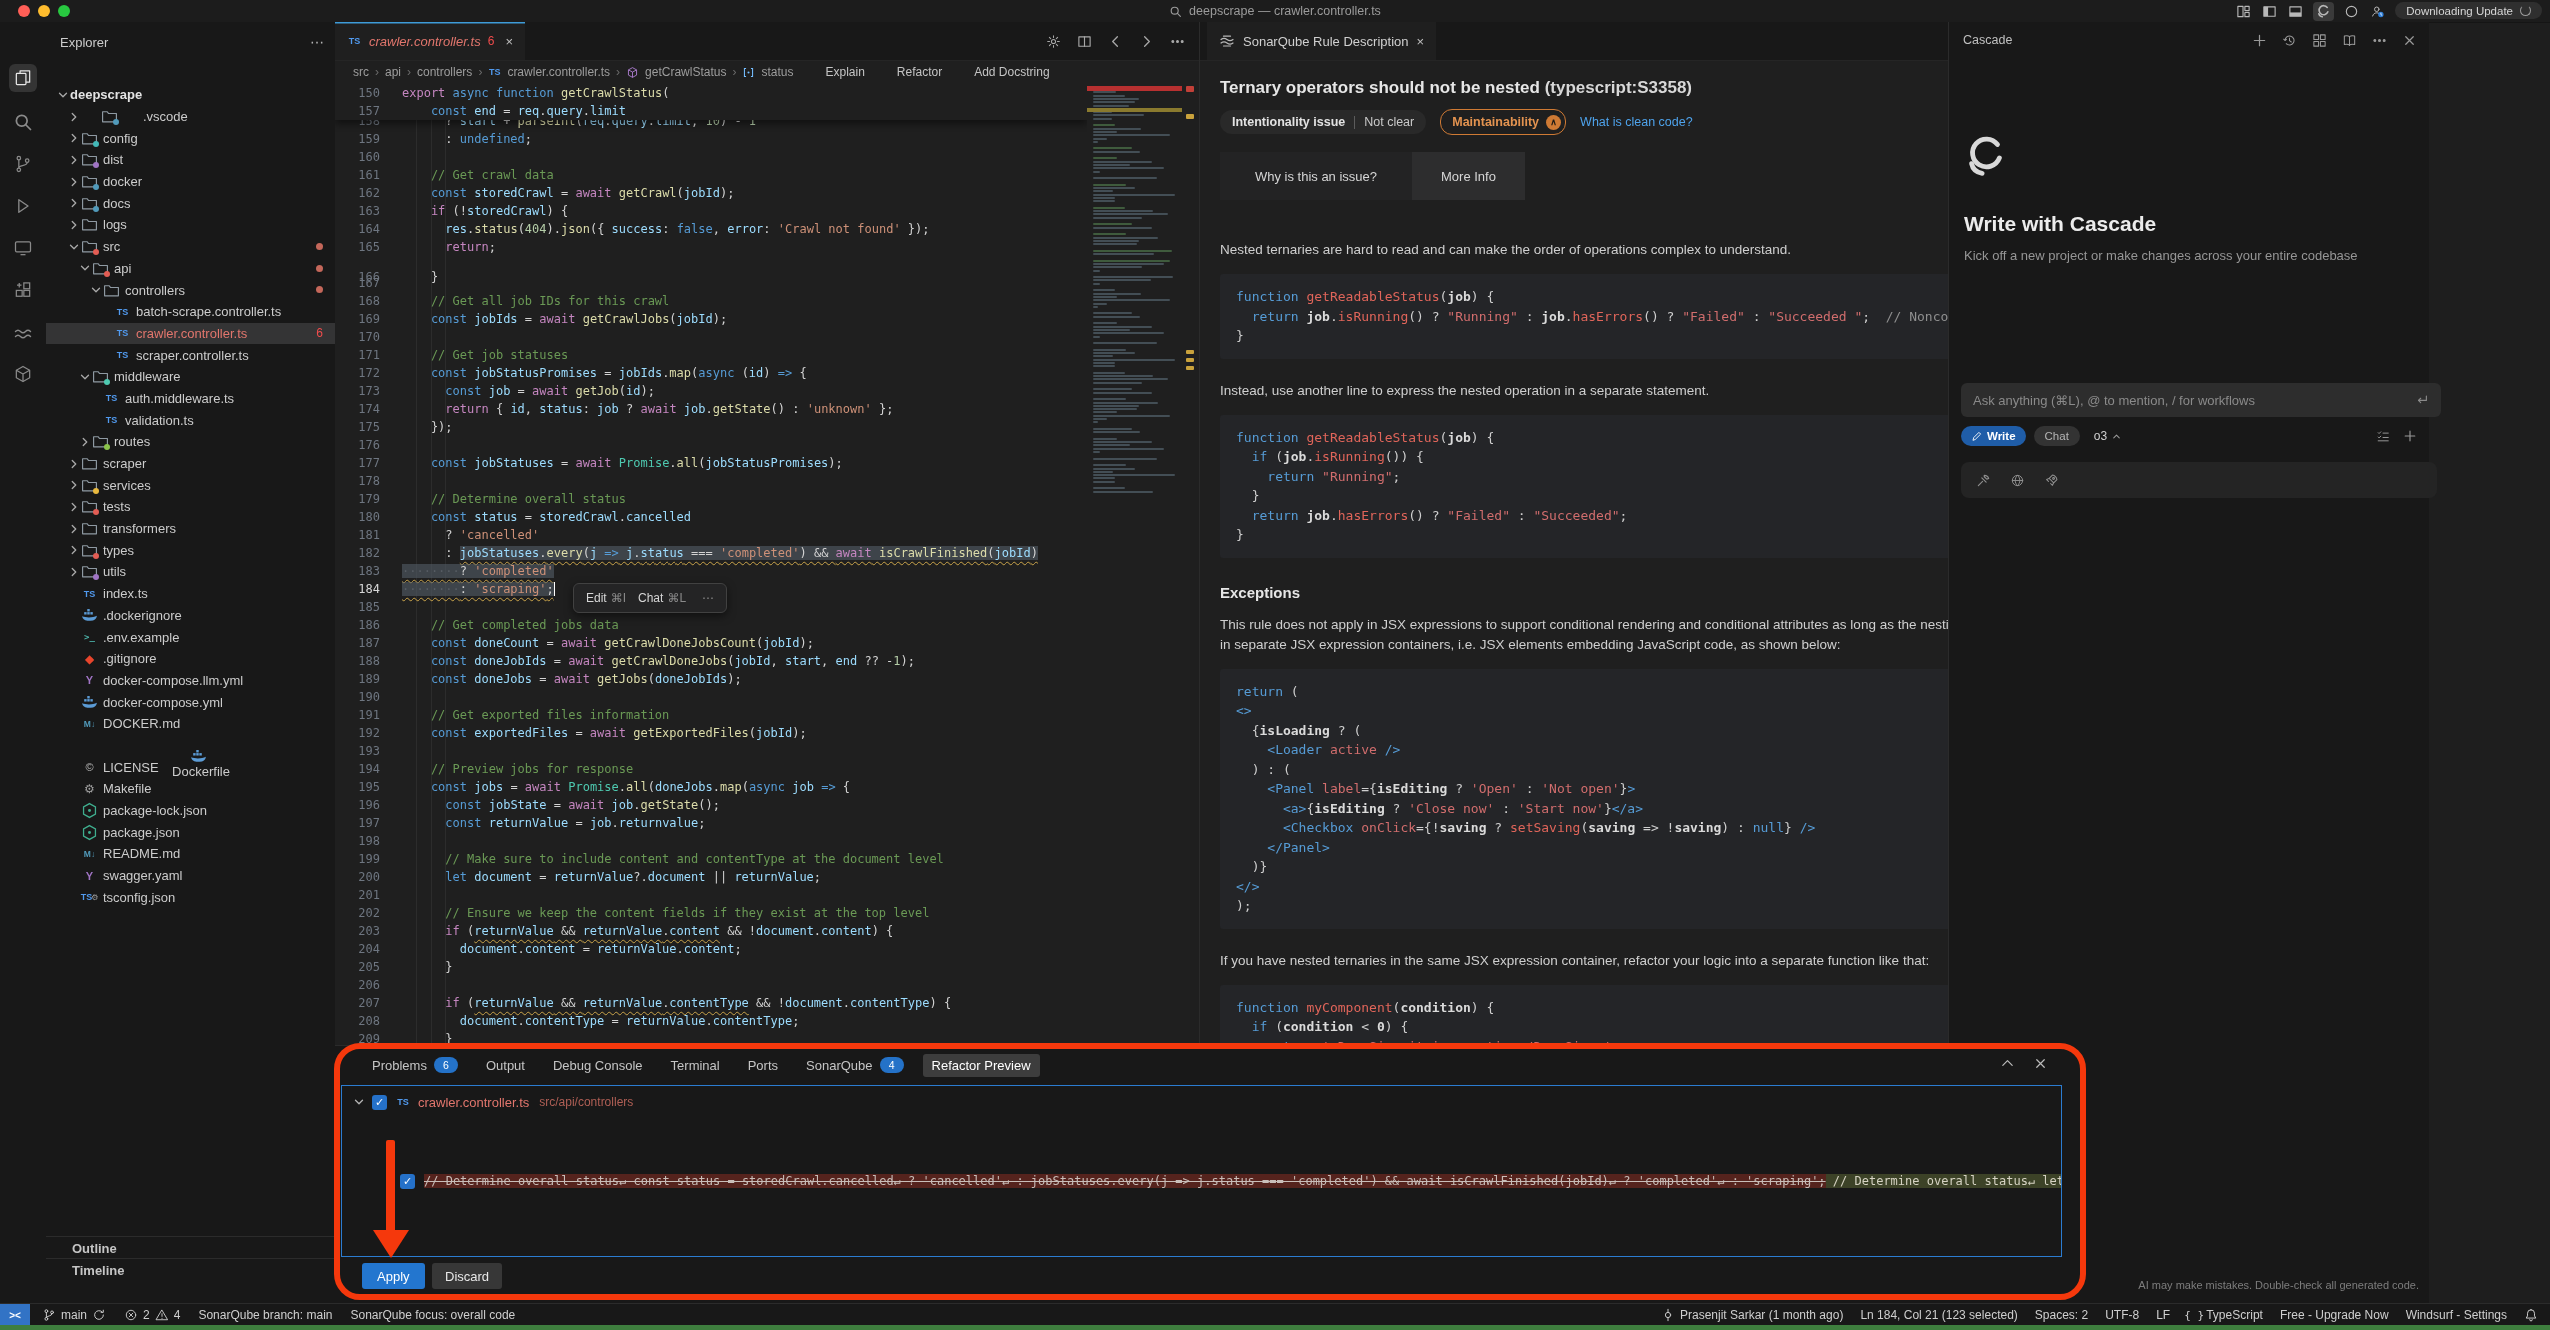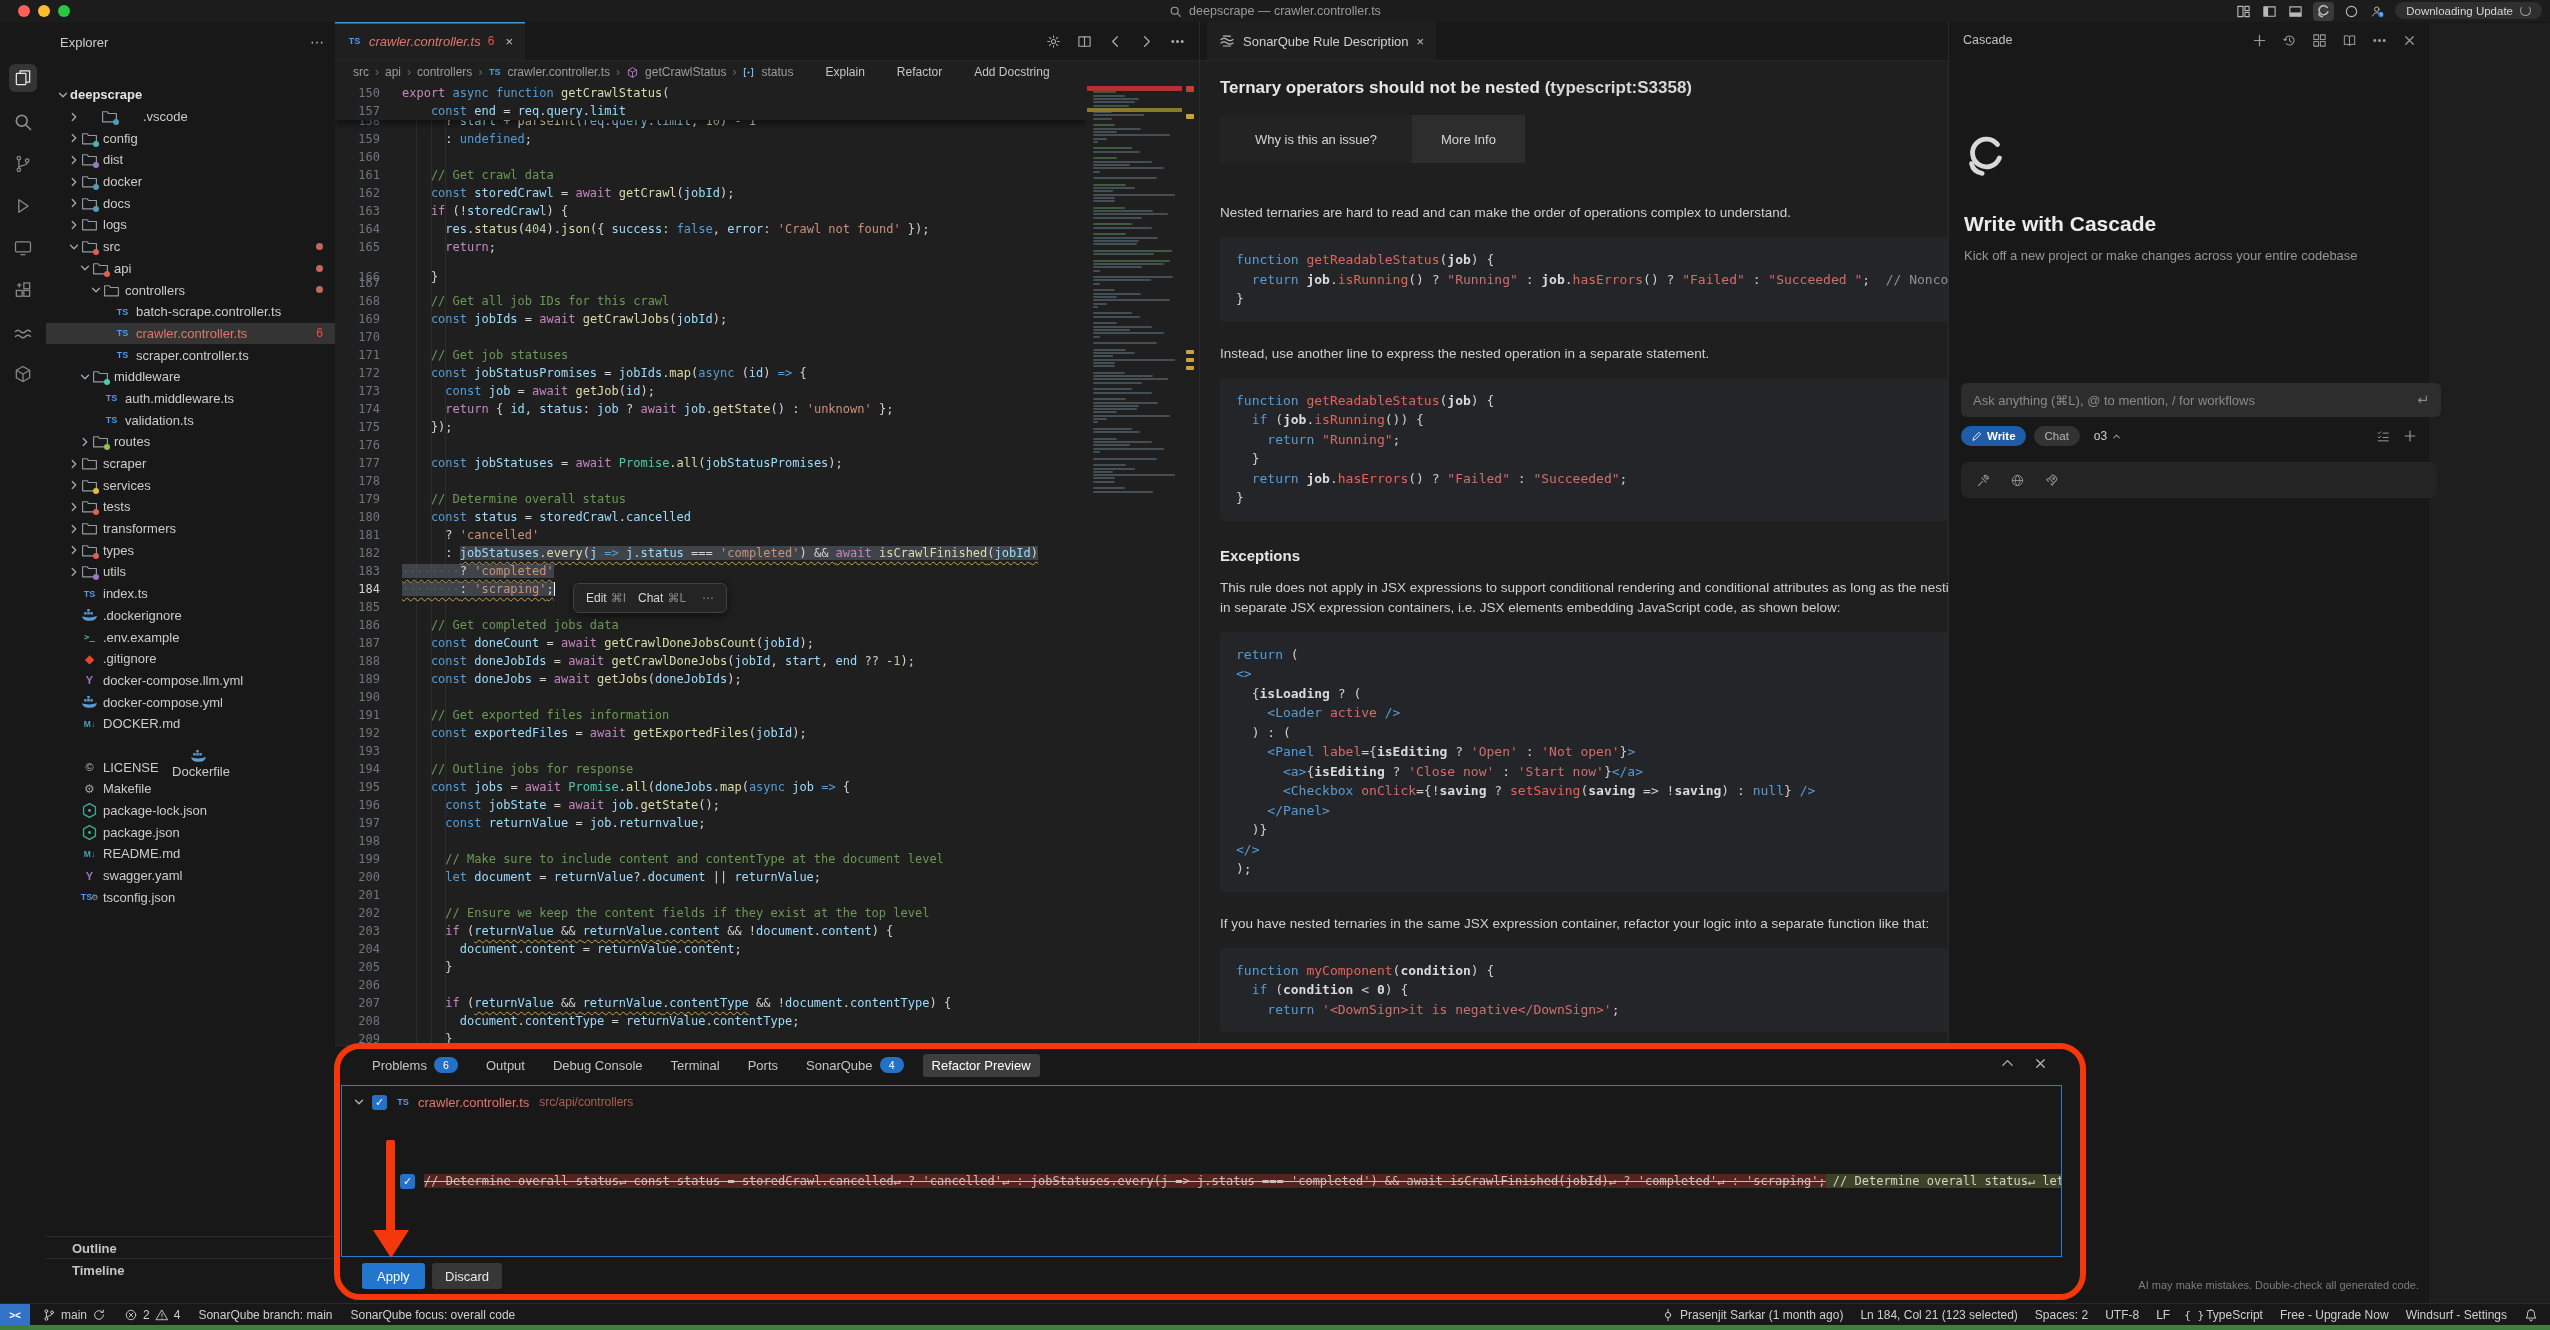--- a/index.html
+++ b/index.html
@@ -835,21 +835,21 @@
           <div class="cl mono" style="top: 496px;"><span class="num cur">184</span><span class="ctext"><span class="tk-ws selbg sqg">········</span><span class="tk-p selbg sqg">: </span><span class="tk-s selbg sqg">'scraping'</span><span class="tk-p selbg sqg">;</span><span class="caret"></span></span></div>
           <div class="cl mono" style="top: 514px;"><span class="num">185</span><span class="ctext"></span></div>
           <div class="cl mono" style="top: 532px;"><span class="num">186</span><span class="ctext"><span class="tk-c">    // Get completed jobs data</span></span></div>
           <div class="cl mono" style="top: 550px;"><span class="num">187</span><span class="ctext"><span class="tk-kb">    const </span><span class="tk-v">doneCount</span><span class="tk-p"> = </span><span class="tk-kw">await</span><span class="tk-p"> </span><span class="tk-fn">getCrawlDoneJobsCount</span><span class="tk-p">(</span><span class="tk-v">jobId</span><span class="tk-p">);</span></span></div>
           <div class="cl mono" style="top: 568px;"><span class="num">188</span><span class="ctext"><span class="tk-kb">    const </span><span class="tk-v">doneJobIds</span><span class="tk-p"> = </span><span class="tk-kw">await</span><span class="tk-p"> </span><span class="tk-fn">getCrawlDoneJobs</span><span class="tk-p">(</span><span class="tk-v">jobId</span><span class="tk-p">, </span><span class="tk-v">start</span><span class="tk-p">, </span><span class="tk-v">end</span><span class="tk-p"> ?? -</span><span class="tk-n">1</span><span class="tk-p">);</span></span></div>
           <div class="cl mono" style="top: 586px;"><span class="num">189</span><span class="ctext"><span class="tk-kb">    const </span><span class="tk-v">doneJobs</span><span class="tk-p"> = </span><span class="tk-kw">await</span><span class="tk-p"> </span><span class="tk-fn">getJobs</span><span class="tk-p">(</span><span class="tk-v">doneJobIds</span><span class="tk-p">);</span></span></div>
           <div class="cl mono" style="top: 604px;"><span class="num">190</span><span class="ctext"></span></div>
           <div class="cl mono" style="top: 622px;"><span class="num">191</span><span class="ctext"><span class="tk-c">    // Get exported files information</span></span></div>
           <div class="cl mono" style="top: 640px;"><span class="num">192</span><span class="ctext"><span class="tk-kb">    const </span><span class="tk-v">exportedFiles</span><span class="tk-p"> = </span><span class="tk-kw">await</span><span class="tk-p"> </span><span class="tk-fn">getExportedFiles</span><span class="tk-p">(</span><span class="tk-v">jobId</span><span class="tk-p">);</span></span></div>
           <div class="cl mono" style="top: 658px;"><span class="num">193</span><span class="ctext"></span></div>
-          <div class="cl mono" style="top: 676px;"><span class="num">194</span><span class="ctext"><span class="tk-c">    // Outline jobs for response</span></span></div>
+          <div class="cl mono" style="top: 676px;"><span class="num">194</span><span class="ctext"><span class="tk-c">    // Preview jobs for response</span></span></div>
           <div class="cl mono" style="top: 694px;"><span class="num">195</span><span class="ctext"><span class="tk-kb">    const </span><span class="tk-v">jobs</span><span class="tk-p"> = </span><span class="tk-kw">await</span><span class="tk-p"> </span><span class="tk-cl">Promise</span><span class="tk-p">.</span><span class="tk-fn">all</span><span class="tk-p">(</span><span class="tk-v">doneJobs</span><span class="tk-p">.</span><span class="tk-fn">map</span><span class="tk-p">(</span><span class="tk-kb">async</span><span class="tk-p"> </span><span class="tk-v">job</span><span class="tk-p"> </span><span class="tk-kb">=&gt;</span><span class="tk-p"> {</span></span></div>
           <div class="cl mono" style="top: 712px;"><span class="num">196</span><span class="ctext"><span class="tk-kb">      const </span><span class="tk-v">jobState</span><span class="tk-p"> = </span><span class="tk-kw">await</span><span class="tk-p"> </span><span class="tk-v">job</span><span class="tk-p">.</span><span class="tk-fn">getState</span><span class="tk-p">();</span></span></div>
           <div class="cl mono" style="top: 730px;"><span class="num">197</span><span class="ctext"><span class="tk-kb">      const </span><span class="tk-v">returnValue</span><span class="tk-p"> = </span><span class="tk-v">job</span><span class="tk-p">.</span><span class="tk-v">returnvalue</span><span class="tk-p">;</span></span></div>
           <div class="cl mono" style="top: 748px;"><span class="num">198</span><span class="ctext"></span></div>
           <div class="cl mono" style="top: 766px;"><span class="num">199</span><span class="ctext"><span class="tk-c">      // Make sure to include content and contentType at the document level</span></span></div>
           <div class="cl mono" style="top: 784px;"><span class="num">200</span><span class="ctext"><span class="tk-kb">      let </span><span class="tk-v">document</span><span class="tk-p"> = </span><span class="tk-v">returnValue</span><span class="tk-p">?.</span><span class="tk-v">document</span><span class="tk-p"> || </span><span class="tk-v">returnValue</span><span class="tk-p">;</span></span></div>
           <div class="cl mono" style="top: 802px;"><span class="num">201</span><span class="ctext"></span></div>
           <div class="cl mono" style="top: 820px;"><span class="num">202</span><span class="ctext"><span class="tk-c">      // Ensure we keep the content fields if they exist at the top level</span></span></div>
           <div class="cl mono" style="top: 838px;"><span class="num">203</span><span class="ctext"><span class="tk-kw">      if</span><span class="tk-p"> (</span><span class="tk-v sqg">returnValue</span><span class="tk-p sqg"> &amp;&amp; </span><span class="tk-v sqg">returnValue</span><span class="tk-p sqg">.</span><span class="tk-v sqg">content</span><span class="tk-p"> &amp;&amp; !</span><span class="tk-v">document</span><span class="tk-p">.</span><span class="tk-v">content</span><span class="tk-p">) {</span></span></div>
           <div class="cl mono" style="top: 856px;"><span class="num">204</span><span class="ctext"><span class="tk-v">        document</span><span class="tk-p">.</span><span class="tk-v">content</span><span class="tk-p"> = </span><span class="tk-v">returnValue</span><span class="tk-p">.</span><span class="tk-v">content</span><span class="tk-p">;</span></span></div>
@@ -993,20 +993,32 @@
           </span>
         <span>SonarQube Rule Description</span>
         <span style="color:#c0c0c0">×</span>
       </div>
     </div>
     <div id="sq-body">
       <div id="sq-title">
         <span>Ternary operators should not be nested</span>
         <span class="rid">(typescript:S3358)</span>
       </div>
+      <div id="sq-pills">
+        <div class="pill-dark">
+          <b>Intentionality issue</b>
+          <span class="pd-sep"></span>
+          <span class="pd2">Not clear</span>
+        </div>
+        <div class="pill-orange">
+          <span>Maintainability</span>
+          <span class="sev-circle">∧</span>
+        </div>
+        <span class="sq-link">What is clean code?</span>
+      </div>
       <div id="sq-tabs">
         <div class="sq-tab t1">Why is this an issue?</div>
         <div class="sq-tab t2">More Info</div>
       </div>
       <div id="rulebody">
         <p>Nested ternaries are hard to read and can make the order of operations complex to understand.</p>
         <pre><div><span class="sk-k">function</span><span class="sk-p"> </span><span class="sk-f">getReadableStatus</span><span class="sk-p">(</span><span class="sk-b">job</span><span class="sk-p">) {</span></div><div><span class="sk-p">  </span><span class="sk-k">return</span><span class="sk-p"> </span><span class="sk-b">job</span><span class="sk-p">.</span><span class="sk-f">isRunning</span><span class="sk-p">() ? </span><span class="sk-s">"Running"</span><span class="sk-p"> : </span><span class="sk-b">job</span><span class="sk-p">.</span><span class="sk-f">hasErrors</span><span class="sk-p">() ? </span><span class="sk-s">"Failed"</span><span class="sk-p"> : </span><span class="sk-s">"Succeeded "</span><span class="sk-p">;  </span><span class="sk-c">// Noncompliant</span></div><div><span class="sk-p">}</span></div></pre>
         <p>Instead, use another line to express the nested operation in a separate statement.</p>
         <pre><div><span class="sk-k">function</span><span class="sk-p"> </span><span class="sk-f">getReadableStatus</span><span class="sk-p">(</span><span class="sk-b">job</span><span class="sk-p">) {</span></div><div><span class="sk-p">  </span><span class="sk-k">if</span><span class="sk-p"> (</span><span class="sk-b">job</span><span class="sk-p">.</span><span class="sk-f">isRunning</span><span class="sk-p">()) {</span></div><div><span class="sk-p">    </span><span class="sk-k">return</span><span class="sk-p"> </span><span class="sk-s">"Running"</span><span class="sk-p">;</span></div><div><span class="sk-p">  }</span></div><div><span class="sk-p">  </span><span class="sk-k">return</span><span class="sk-p"> </span><span class="sk-b">job</span><span class="sk-p">.</span><span class="sk-f">hasErrors</span><span class="sk-p">() ? </span><span class="sk-s">"Failed"</span><span class="sk-p"> : </span><span class="sk-s">"Succeeded"</span><span class="sk-p">;</span></div><div><span class="sk-p">}</span></div></pre>
         <h3>Exceptions</h3>

